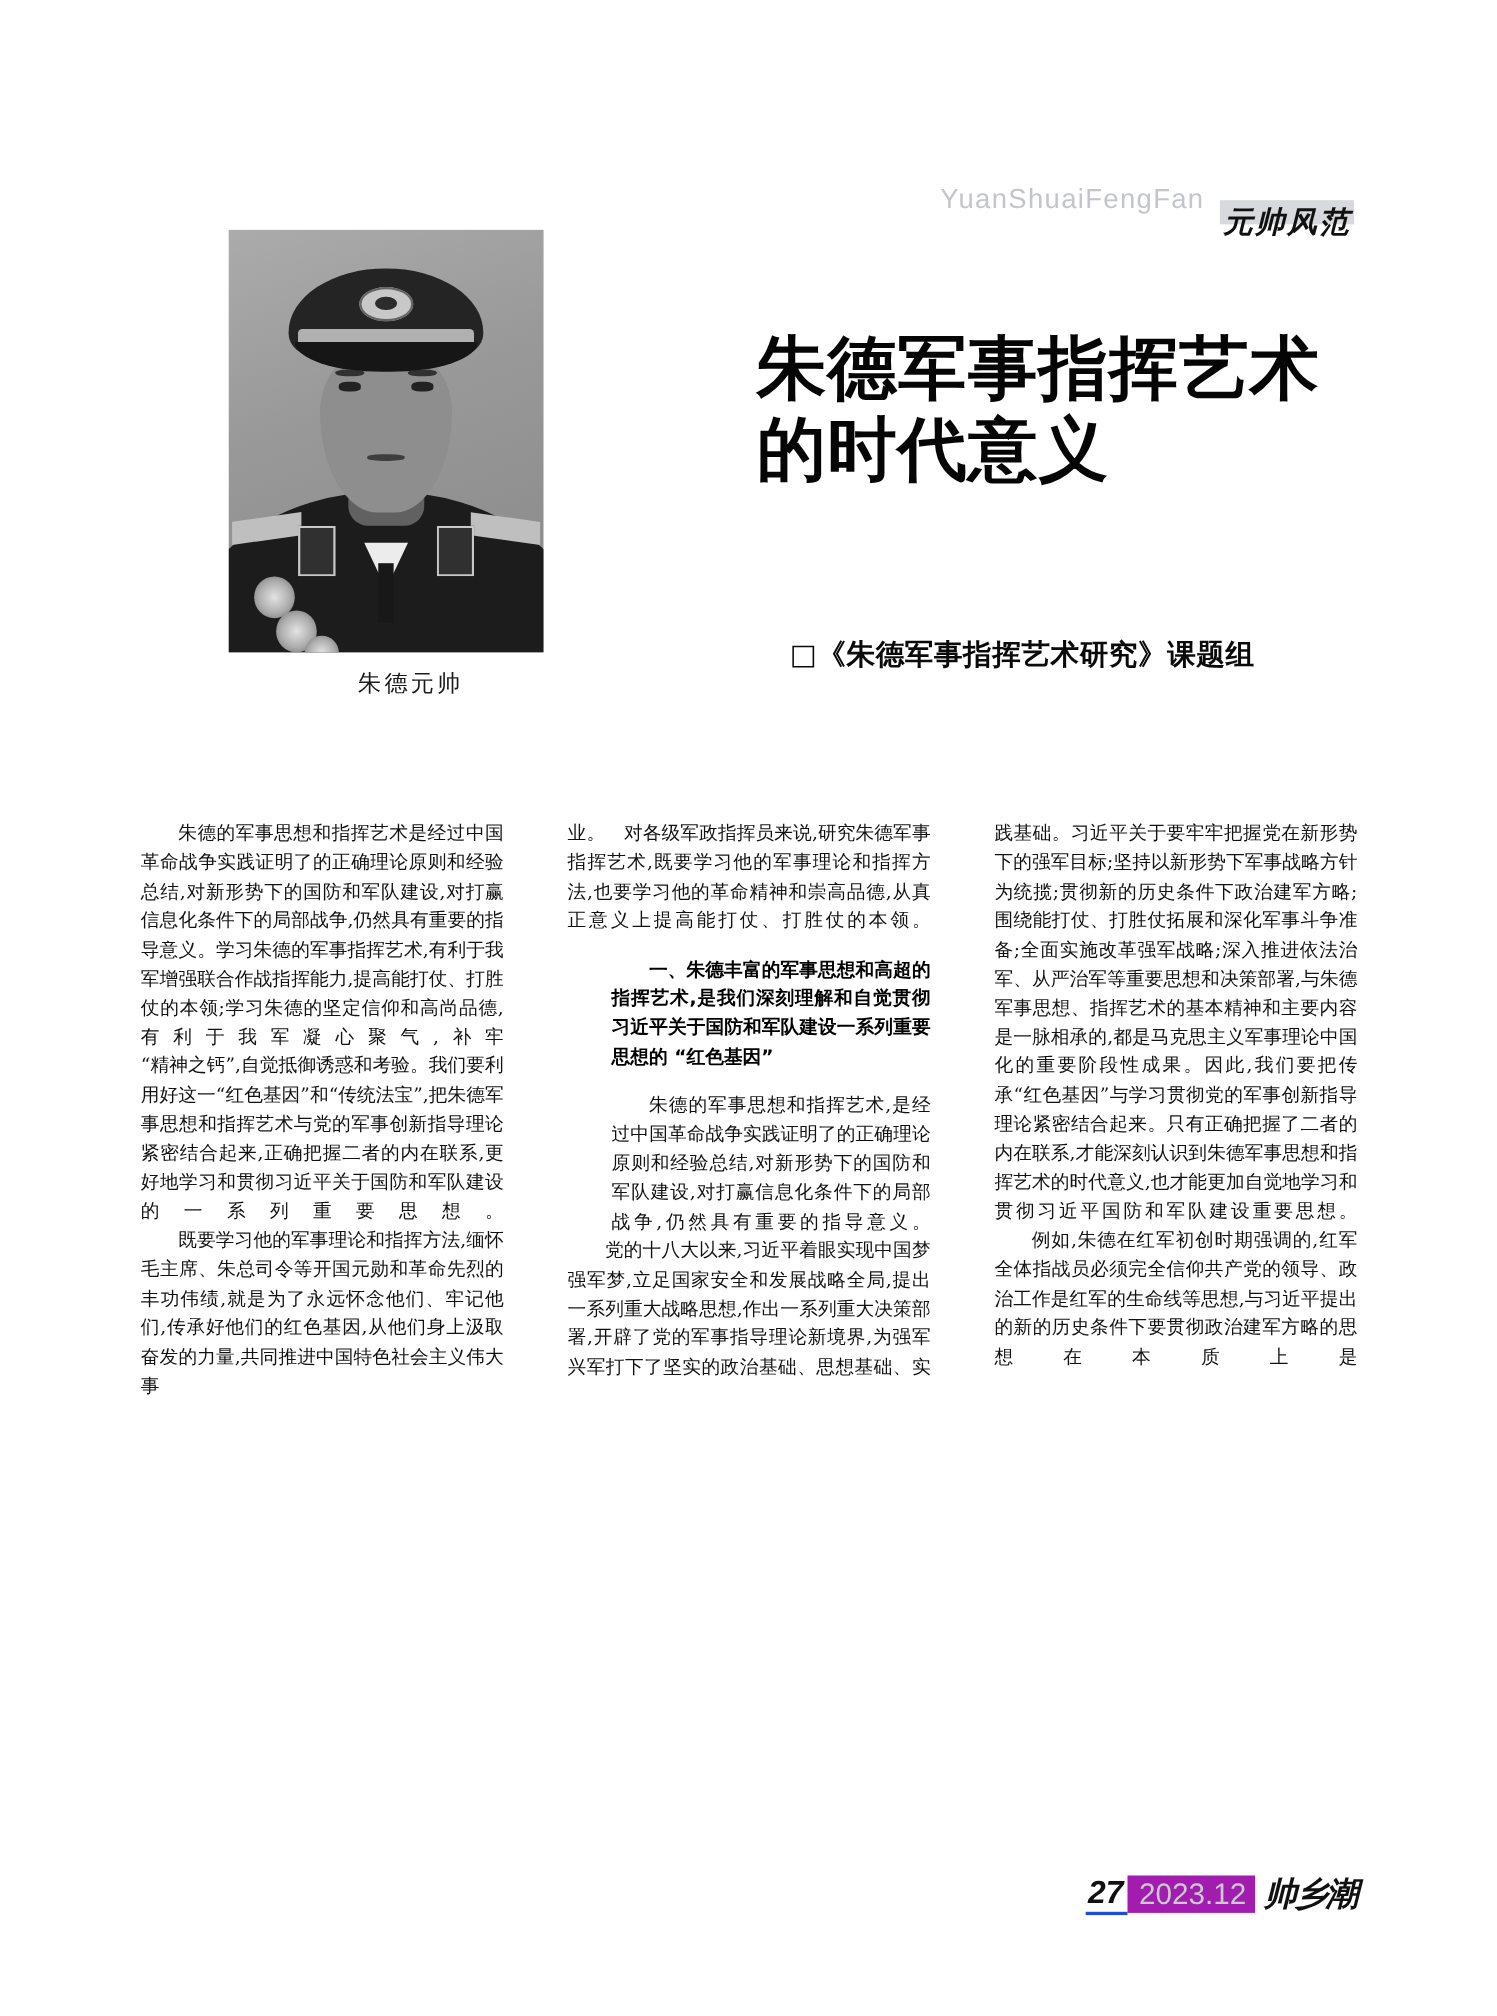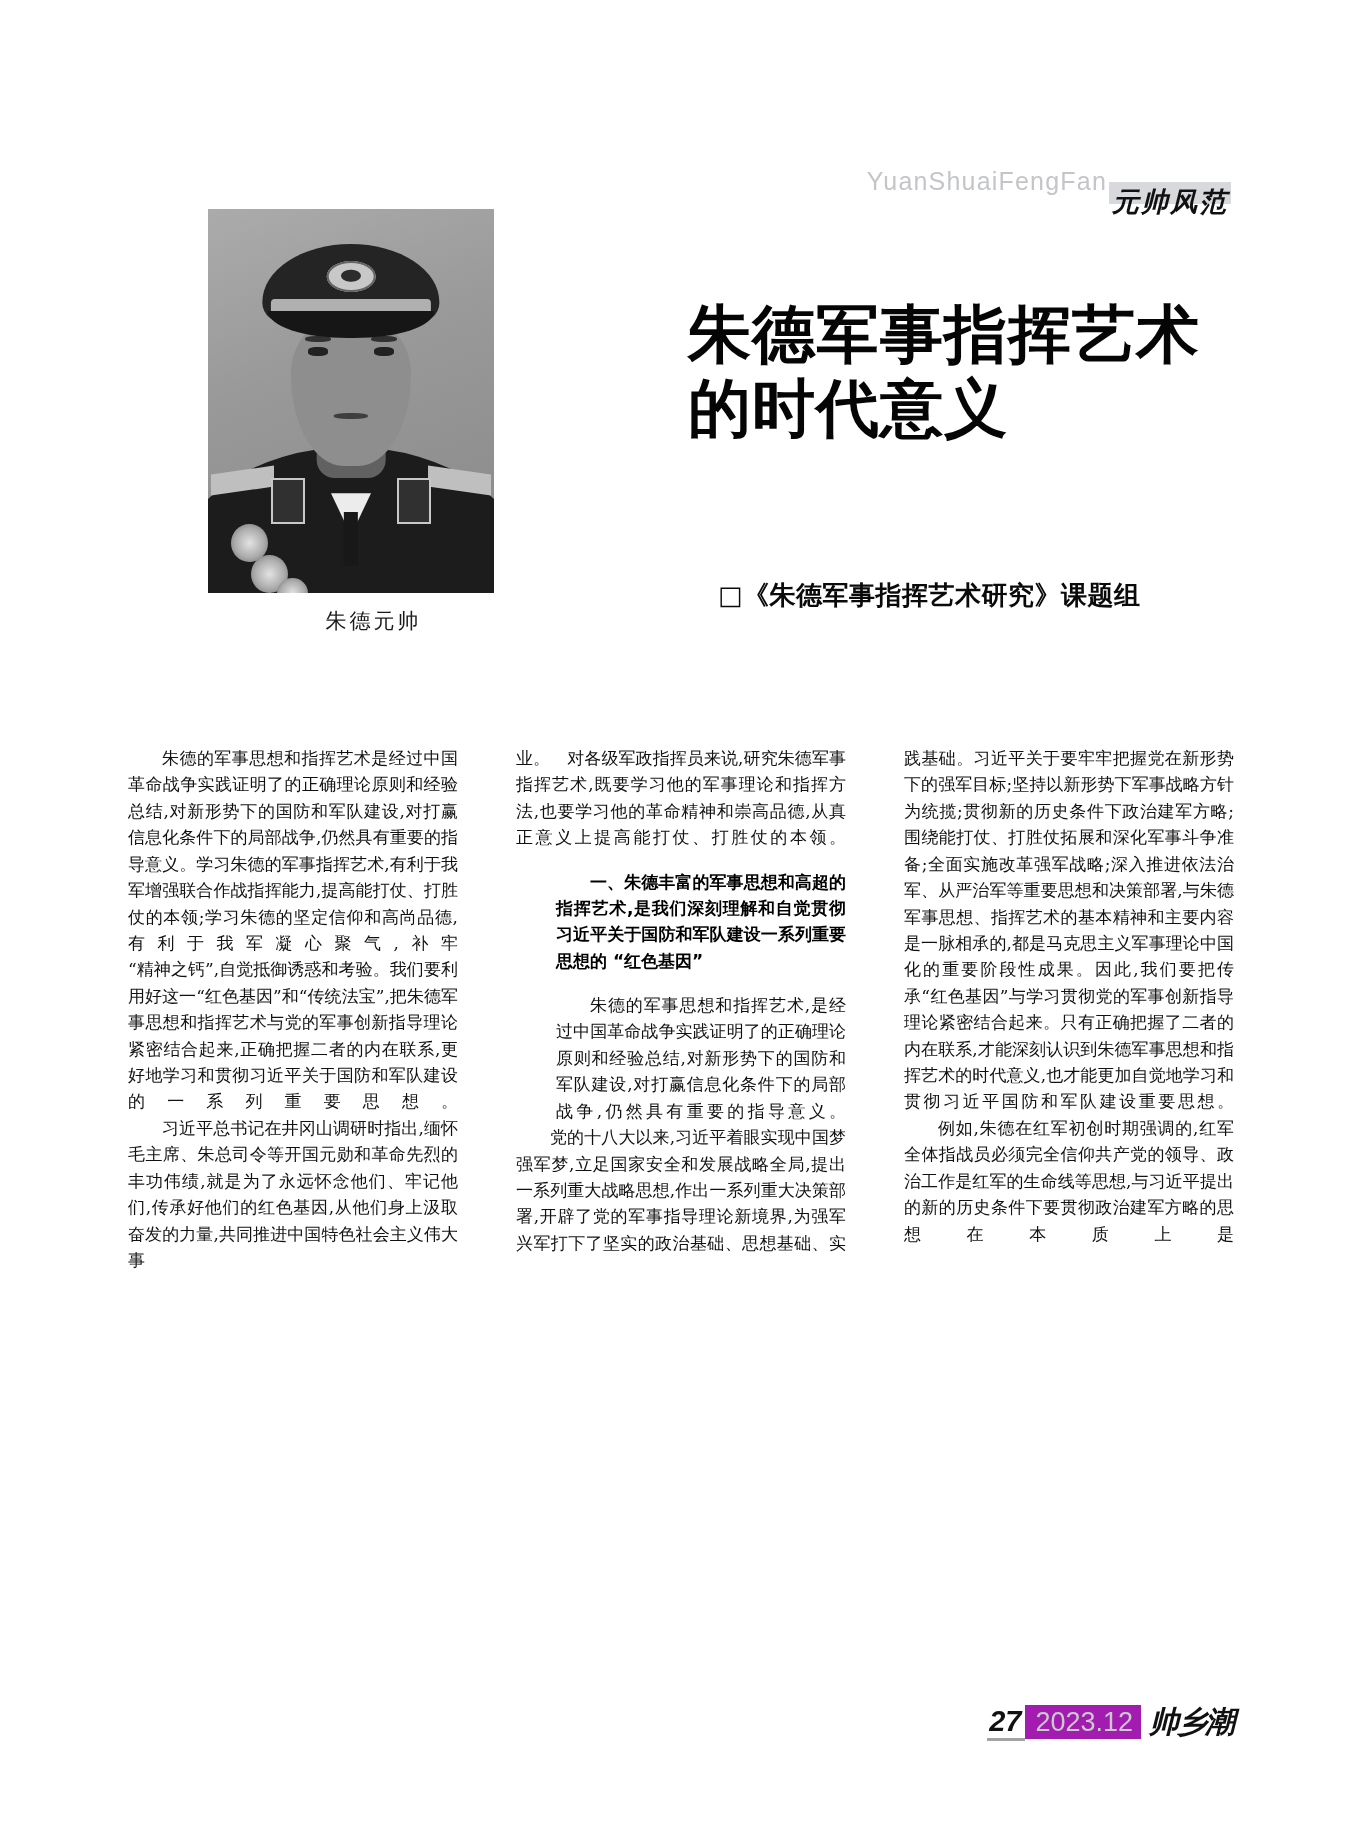--- a/index.html
+++ b/index.html
@@ -20,21 +20,21 @@
     box-sizing: border-box;
   }
 
   
   .running-head {
     position: absolute;
     top: 140px;
     right: 130px;
     display: flex;
     align-items: center;
-    gap: 2px;
+    gap: 14px;
     white-space: nowrap;
   }
   .running-head .pinyin {
     font-family: "Liberation Sans", sans-serif;
     font-size: 25px;
     letter-spacing: 1.2px;
     color: #c3c5c9;
   }
   .running-head .cn-wrap {
     position: relative;
@@ -320,21 +320,21 @@
     gap: 0px;
     height: 38px;
   }
   .footer .pagebox {
     font-family: "Liberation Sans", sans-serif;
     font-weight: bold;
     font-style: italic;
     font-size: 29px;
     line-height: 34px;
     padding: 0 4px 0 2px;
-    border-bottom: 3px solid #a3a3a3;
+    border-bottom: 3px solid #1d4ed8;
     color: #111;
   }
   .footer .issue {
     font-family: "Liberation Sans", sans-serif;
     font-size: 27px;
     color: #c8cace;
     padding: 0 8px 0 10px;
     background: #a21caf;
     line-height: 34px;
   }
@@ -393,21 +393,21 @@
     <div class="line">朱德军事指挥艺术</div>
     <div class="line">的时代意义</div>
   </div>
   <div class="byline">□《朱德军事指挥艺术研究》课题组</div>
 
   <div class="columns">
 
     <div class="col">
       <p class="indent">朱德的军事思想和指挥艺术是经过中国革命战争实践证明了的正确理论原则和经验总结,对新形势下的国防和军队建设,对打赢信息化条件下的局部战争,仍然具有重要的指导意义。学习朱德的军事指挥艺术,有利于我军增强联合作战指挥能力,提高能打仗、打胜仗的本领;学习朱德的坚定信仰和高尚品德,有利于我军凝心聚气,补牢</p>
       <p>“精神之钙”,自觉抵御诱惑和考验。我们要利用好这一“红色基因”和“传统法宝”,把朱德军事思想和指挥艺术与党的军事创新指导理论紧密结合起来,正确把握二者的内在联系,更好地学习和贯彻习近平关于国防和军队建设的一系列重要思想。</p>
-      <p class="indent">习近平总书记在井冈山调研时指出,缅怀毛主席、朱总司令等开国元勋和革命先烈的丰功伟绩,就是为了永远怀念他们、牢记他们,传承好他们的红色基因,从他们身上汲取奋发的力量,共同推进中国特色社会主义伟大事</p>
+      <p class="indent">既要学习他的军事理论和指挥方法,缅怀毛主席、朱总司令等开国元勋和革命先烈的丰功伟绩,就是为了永远怀念他们、牢记他们,传承好他们的红色基因,从他们身上汲取奋发的力量,共同推进中国特色社会主义伟大事</p>
     </div>
 
     <div class="col">
       <p>业。　对各级军政指挥员来说,研究朱德军事指挥艺术,既要学习他的军事理论和指挥方法,也要学习他的革命精神和崇高品德,从真正意义上提高能打仗、打胜仗的本领。</p>
       <p class="indent heading last spaced-before">一、朱德丰富的军事思想和高超的指挥艺术,是我们深刻理解和自觉贯彻习近平关于国防和军队建设一系列重要思想的 “红色基因”</p>
       <p class="indent spaced-before">朱德的军事思想和指挥艺术,是经过中国革命战争实践证明了的正确理论原则和经验总结,对新形势下的国防和军队建设,对打赢信息化条件下的局部战争,仍然具有重要的指导意义。</p>
       <p class="indent">党的十八大以来,习近平着眼实现中国梦强军梦,立足国家安全和发展战略全局,提出一系列重大战略思想,作出一系列重大决策部署,开辟了党的军事指导理论新境界,为强军兴军打下了坚实的政治基础、思想基础、实</p>
     </div>
 
     <div class="col">

